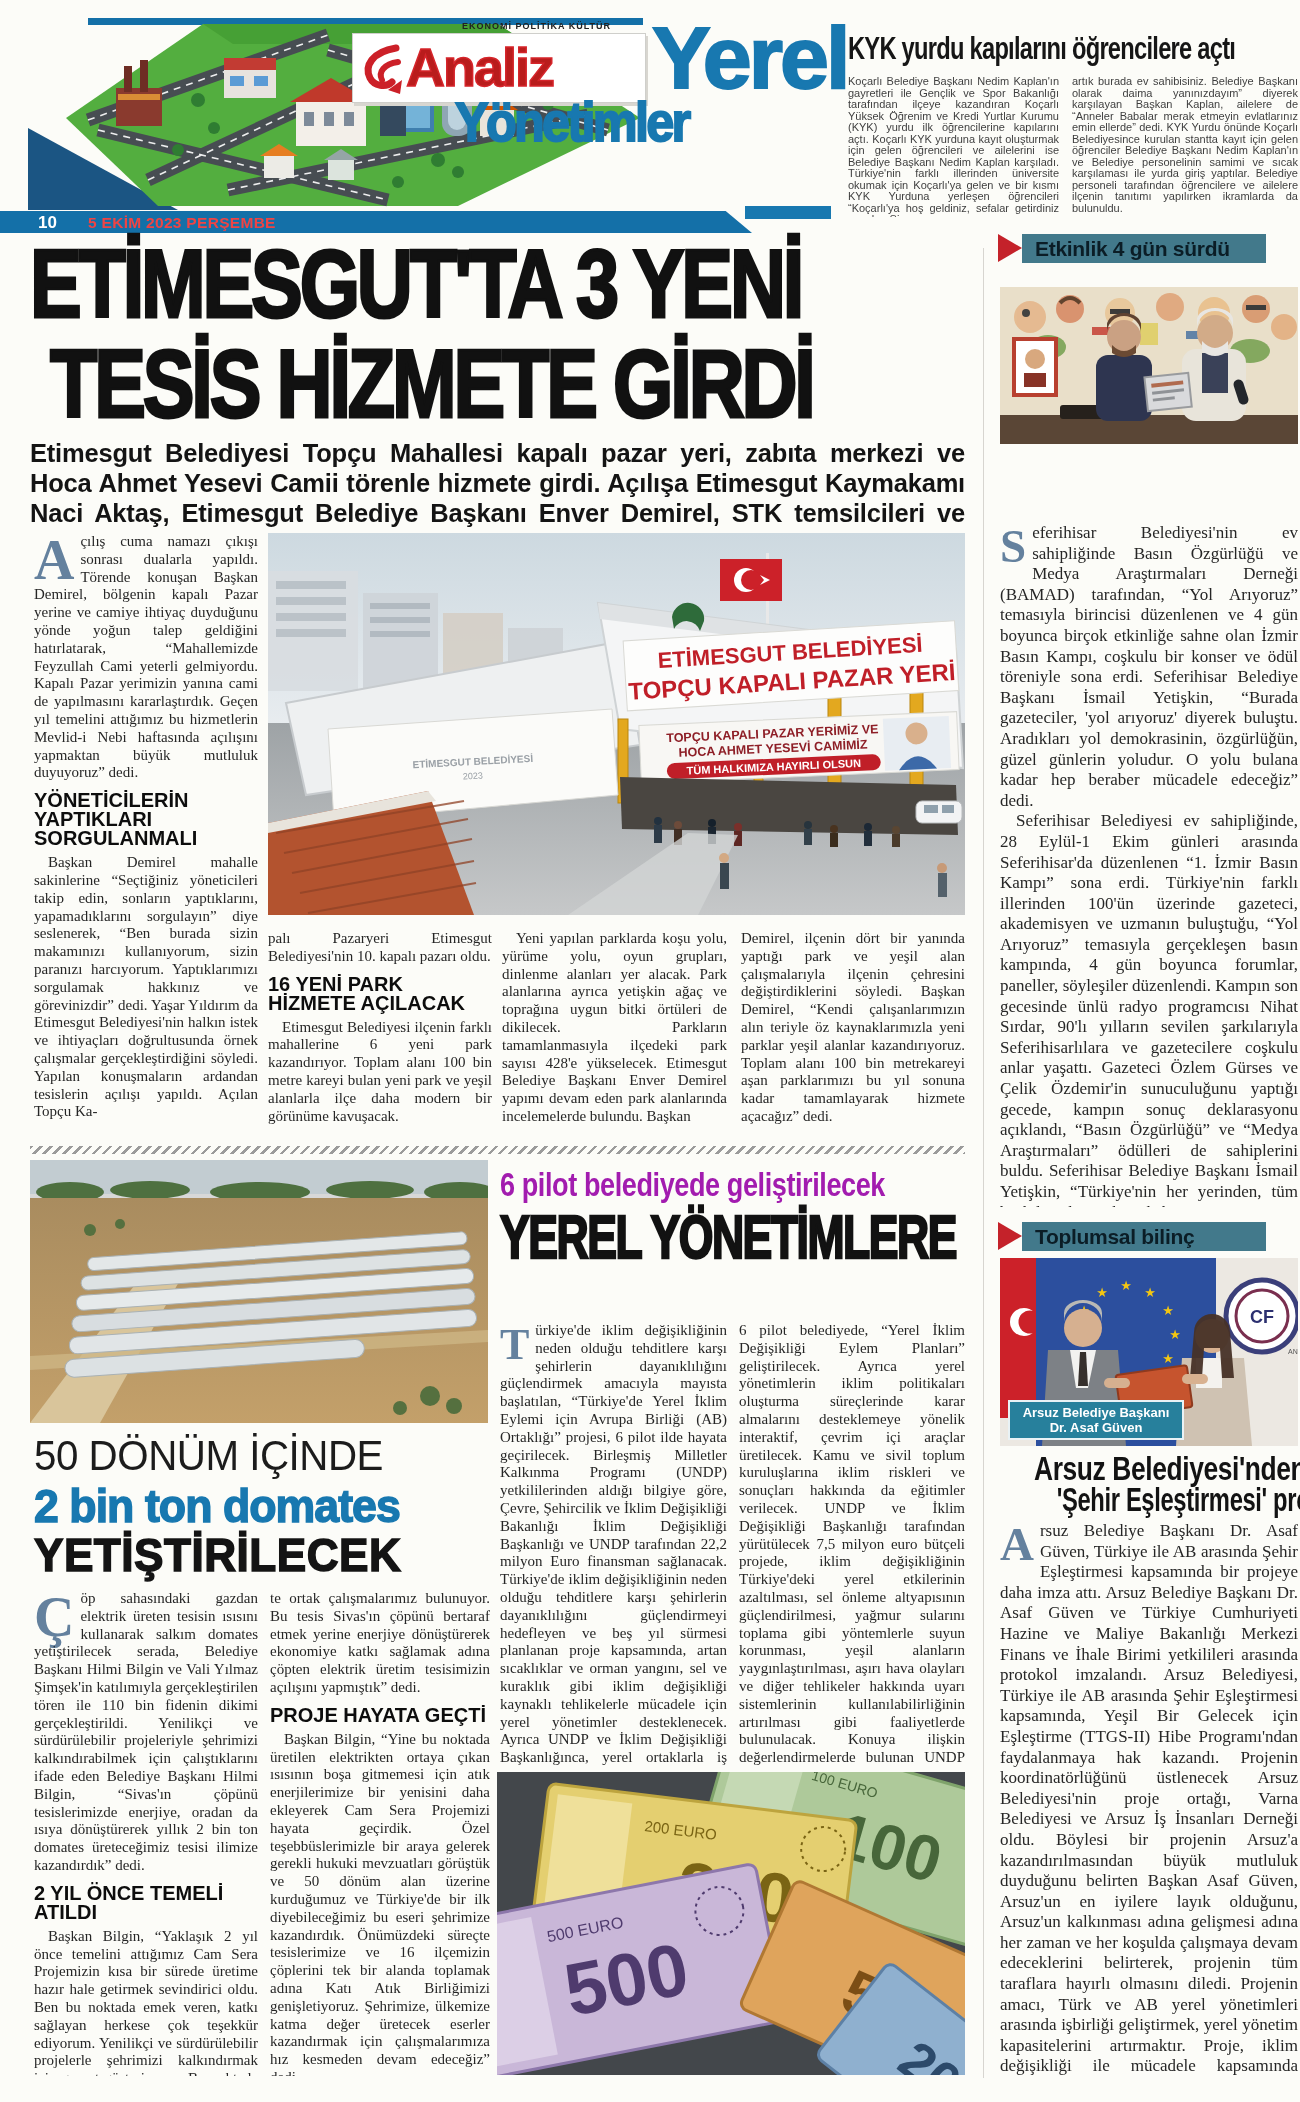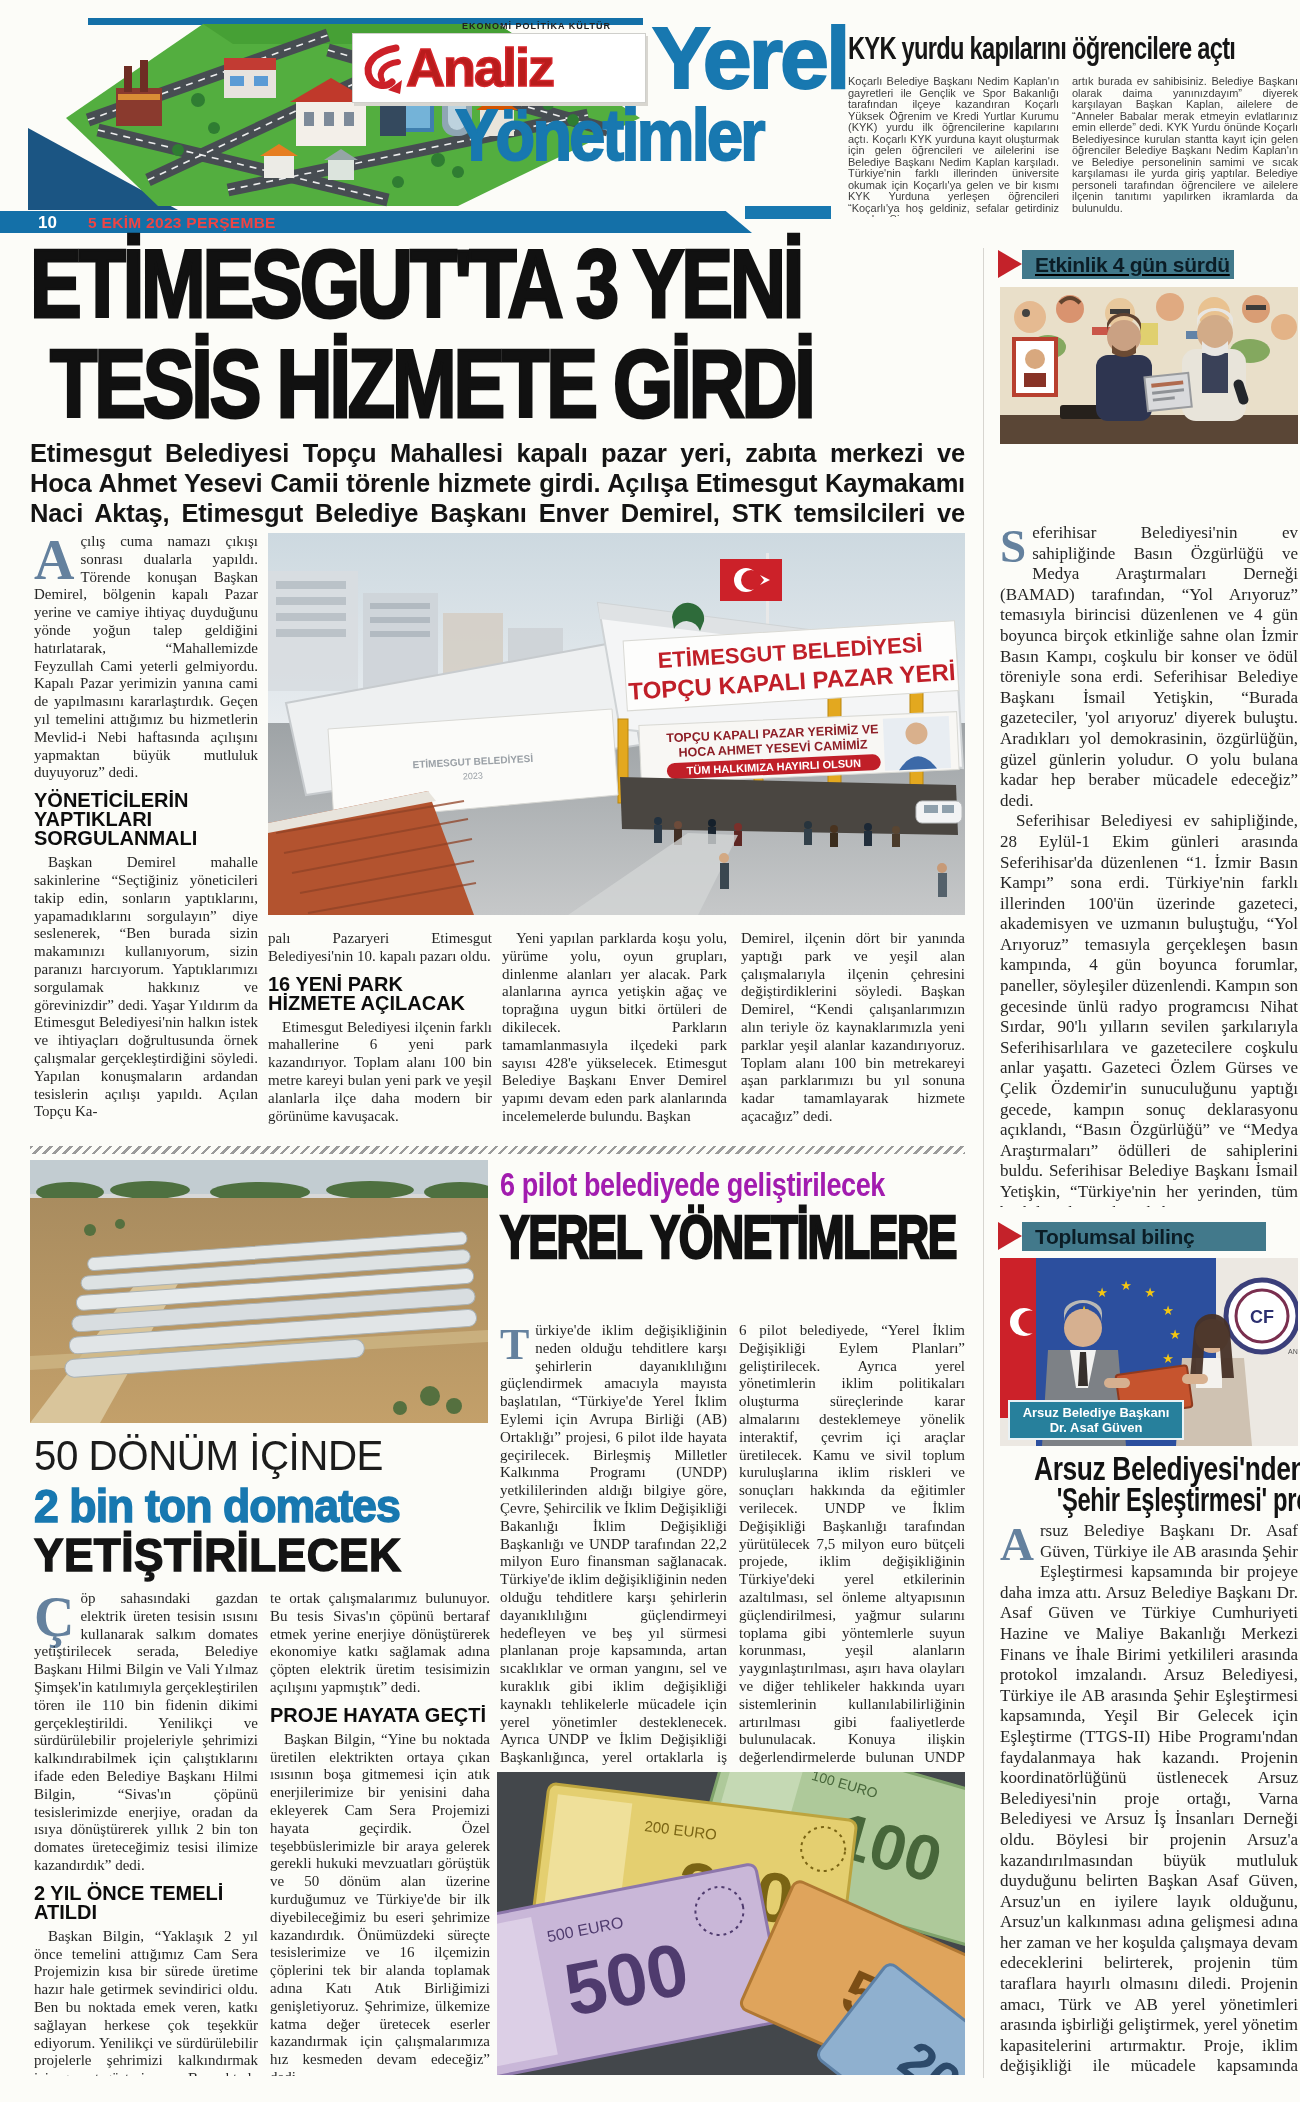--- a/index.html
+++ b/index.html
@@ -128,21 +128,21 @@
   <div class="abs" style="left:352px;top:33px;width:292px;height:68px;background:#fff;border:1px solid #cfcfcb;box-shadow:2px 3px 0 #d8d6d0;"></div>
   <svg class="abs" style="left:358px;top:40px;" width="46" height="56" viewBox="0 0 46 56">
     <path d="M38,8 C14,12 6,26 12,38 C16,46 28,48 34,42" fill="none" stroke="#cc2028" stroke-width="7" stroke-linecap="round"></path>
     <path d="M40,22 C26,24 20,32 24,40" fill="none" stroke="#cc2028" stroke-width="6" stroke-linecap="round"></path>
     <polygon points="30,50 44,40 42,54" fill="#cc2028"></polygon>
   </svg>
   <div class="abs" style="left:406px;top:36px;font-size:54px;font-weight:bold;color:#b91c1c;letter-spacing:-2px;-webkit-text-stroke:1.5px #d6252b;">
     <span>Analiz</span></div>
   <div class="abs logo-blue" style="left:652px;top:18px;font-size:88px;line-height:.9;-webkit-text-stroke:2px #1878b0;">
     <span>Yerel</span></div>
-  <div class="abs logo-blue" style="left:455px;top:101px;font-size:72px;line-height:.95;-webkit-text-stroke:2px #1878b0;">
+  <div class="abs logo-blue" style="left:455px;top:95px;font-size:56px;line-height:.95;-webkit-text-stroke:2px #1878b0;">
     <span class="cx" style="transform:scaleX(.9);">Yönetimler</span></div>
 
   <div class="abs" style="left:848px;top:30px;font-weight:bold;font-size:32px;color:#161616;letter-spacing:-1px;">
     <span class="cx" style="transform:scaleX(.74);">KYK yurdu kapılarını öğrencilere açtı</span></div>
   <div class="abs kyk-body" style="left:848px;top:76px;width:211px;height:141px;">Koçarlı Belediye Başkanı Nedim Kaplan'ın gayretleri ile Gençlik ve Spor Bakanlığı tarafından ilçeye kazandıran Koçarlı Yüksek Öğrenim ve Kredi Yurtlar Kurumu (KYK) yurdu ilk öğrencilerine kapılarını açtı. Koçarlı KYK yurduna kayıt oluşturmak için gelen öğrencileri ve ailelerini ise Belediye Başkanı Nedim Kaplan karşıladı. Türkiye'nin farklı illerinden üniversite okumak için Koçarlı'ya gelen ve bir kısmı KYK Yurduna yerleşen öğrencileri “Koçarlı'ya hoş geldiniz, sefalar getirdiniz gençler. Siz</div>
   <div class="abs kyk-body" style="left:1072px;top:76px;width:226px;height:141px;">artık burada ev sahibisiniz. Belediye Başkanı olarak daima yanınızdayım” diyerek karşılayan Başkan Kaplan, ailelere de “Anneler Babalar merak etmeyin evlatlarınız emin ellerde” dedi. KYK Yurdu önünde Koçarlı Belediyesince kurulan stantta kayıt için gelen öğrenciler Belediye Başkanı Nedim Kaplan'ın ve Belediye personelinin samimi ve sıcak karşılaması ile yurda giriş yaptılar. Belediye personeli tarafından öğrencilere ve ailelere ilçenin tanıtımı yapılırken ikramlarda da bulunuldu.</div>
 
   <div class="abs mainhead" style="left:30px;top:238px;font-size:97px;">
     <span class="cx" style="transform:scaleX(.80);">ETİMESGUT'TA 3 YENİ</span></div>
   <div class="abs mainhead" style="left:30px;top:338px;font-size:97px;margin-left:20px;">
@@ -394,21 +394,21 @@
 
       <g transform="rotate(38 420 300)">
         <rect x="330" y="230" width="240" height="120" rx="8" fill="#8fb0cf" stroke="#5d80a5" stroke-width="3"></rect>
         <text x="400" y="310" font-family="Liberation Sans,sans-serif" font-weight="bold" font-size="54" fill="#2c4a6b">20</text>
       </g>
     </svg>
   </div>
 
   <div class="abs vrule" style="left:983px;top:248px;height:1830px;"></div>
 
-  <div class="abs badge" style="left:998px;top:250px;width:236px;text-decoration:underline;">
+  <div class="abs badge" style="left:998px;top:234px;width:268px;">
     <div class="arr"></div>
     <div class="bar">Etkinlik 4 gün sürdü</div>
   </div>
 
   <div class="abs ph" style="left:1000px;top:287px;width:298px;height:157px;">
     <svg width="298" height="157" viewBox="0 0 298 157">
       <rect width="298" height="157" fill="#e9dfc9"></rect>
 
       <g opacity=".95">
         <circle cx="30" cy="30" r="16" fill="#e5b98f"></circle>

